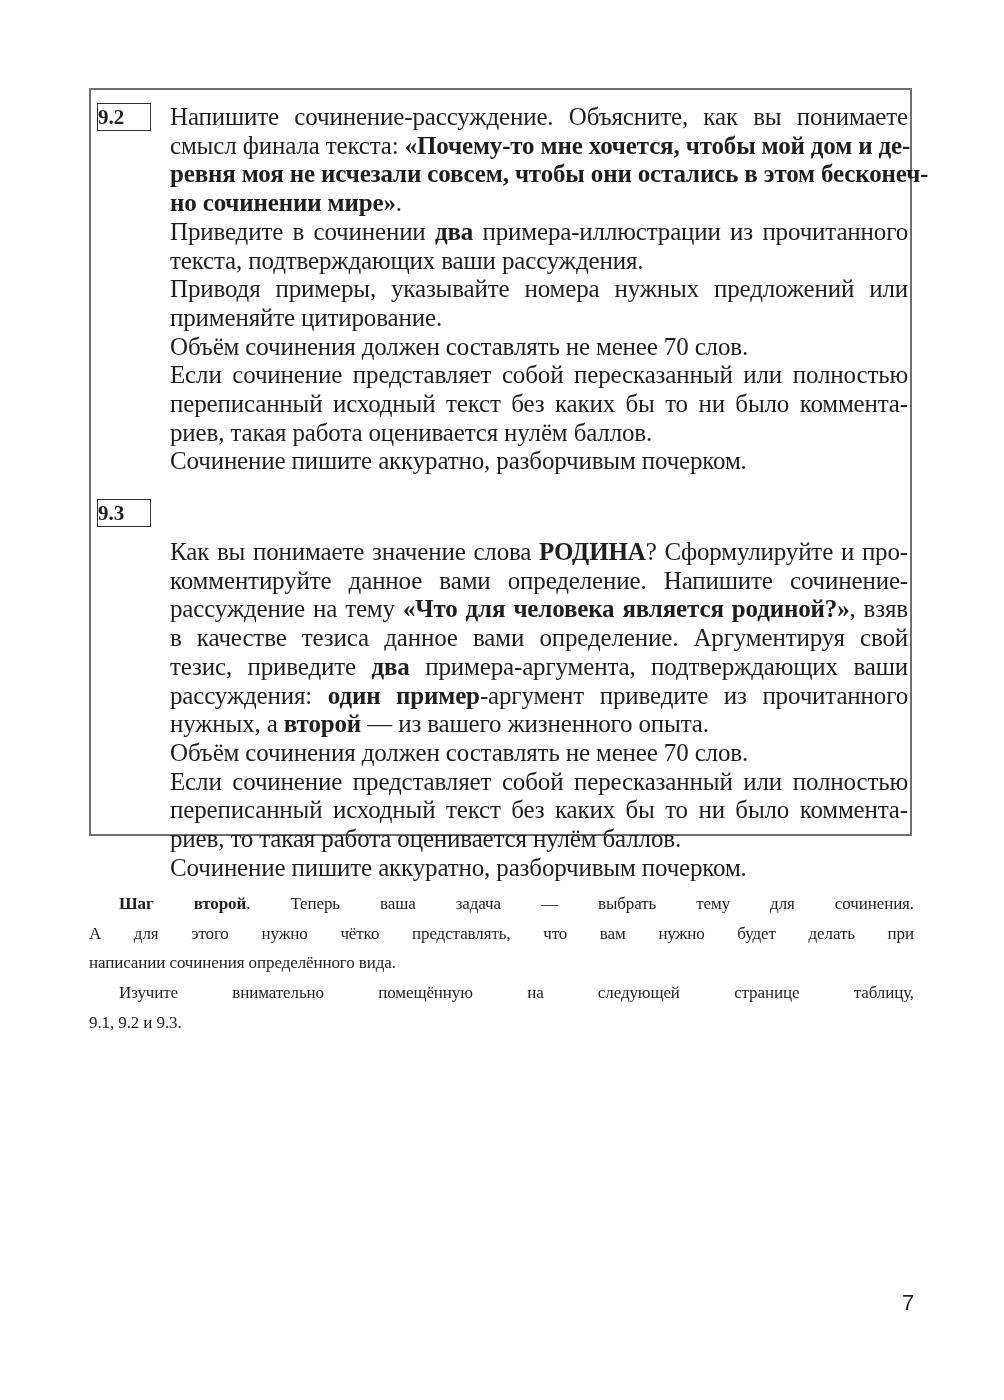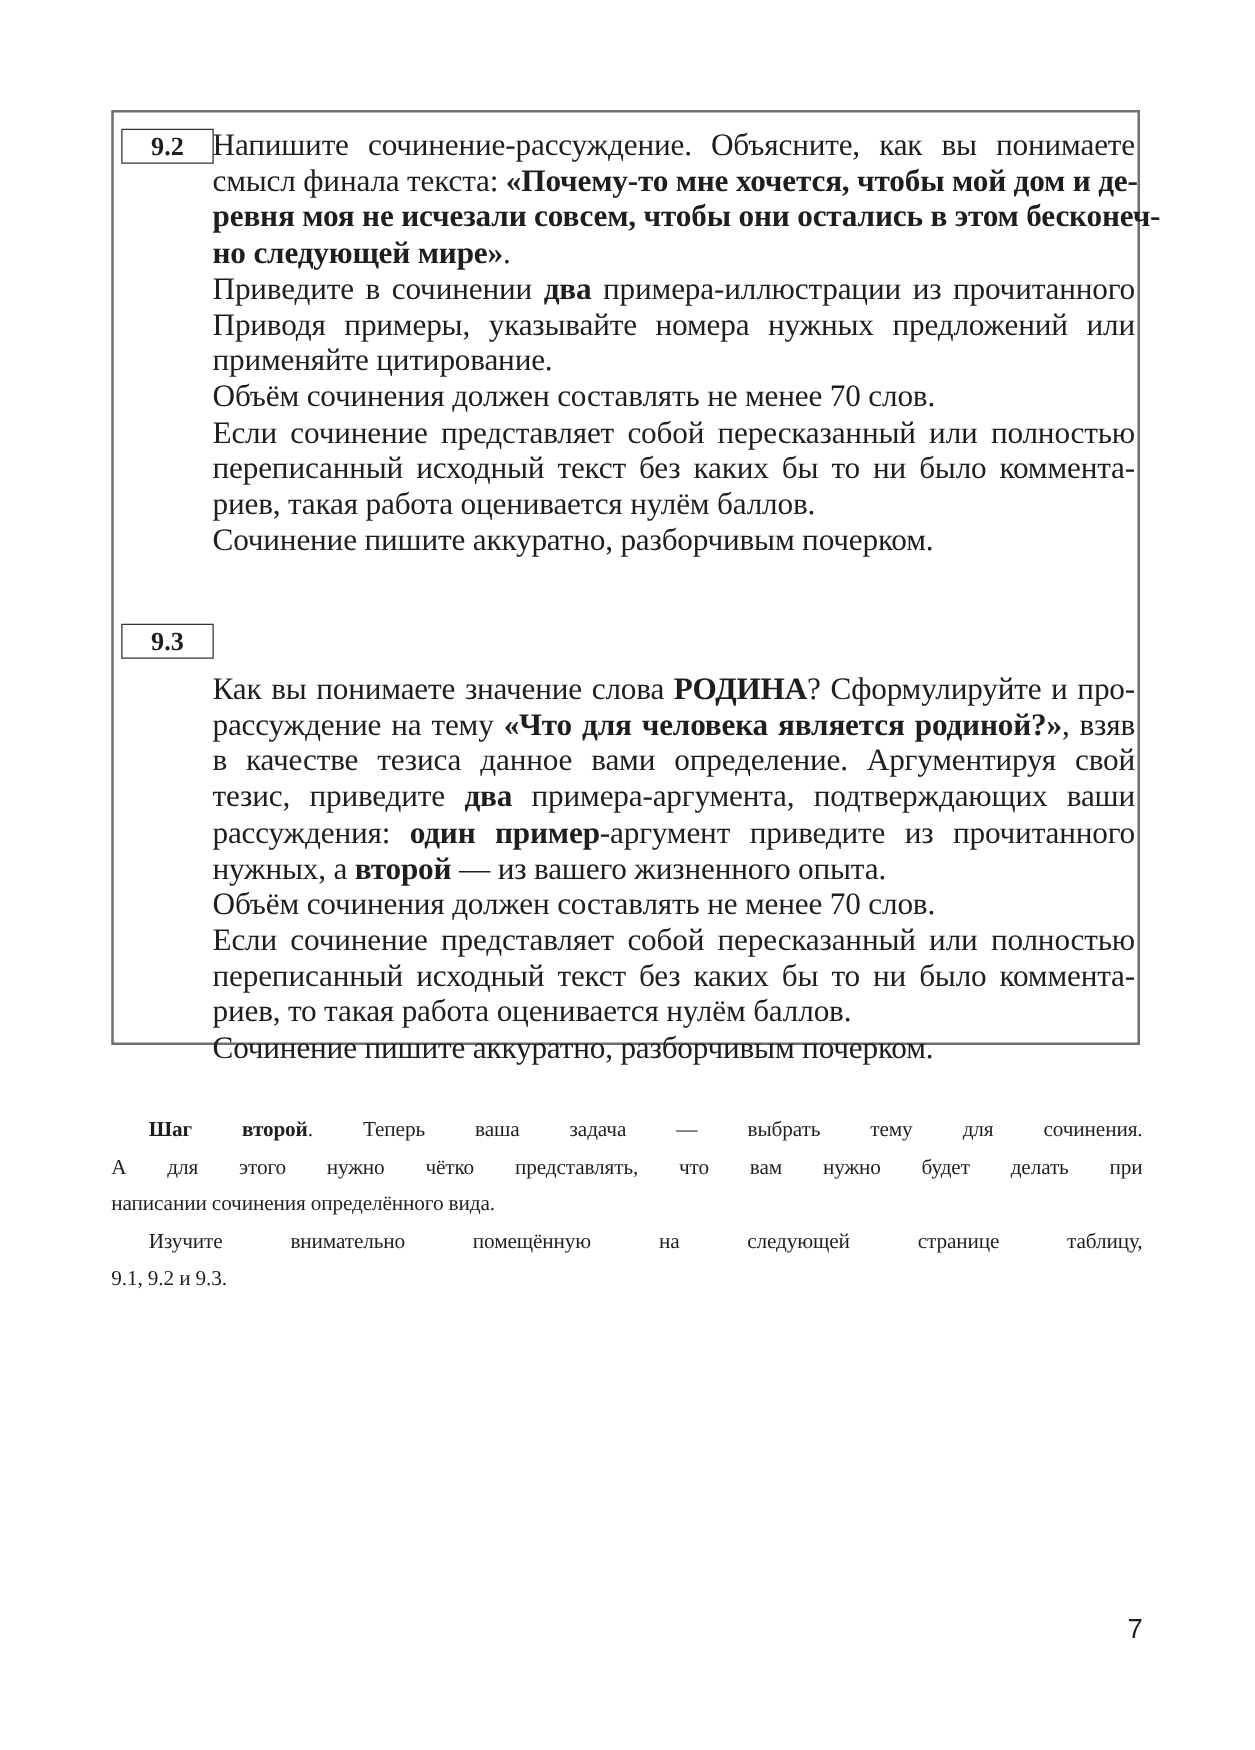--- a/index.html
+++ b/index.html
@@ -9,23 +9,23 @@
     color: #1e1e1e;
   }
   .task-frame {
     position: absolute; left: 89px; top: 88px; width: 823px; height: 748px;
     border: 2px solid #6f6f6f; box-sizing: border-box;
   }
   .task {
     position: absolute; left: 0; right: 0;
   }
   .task-label {
-    position: absolute; left: 6px; width: 74px; height: 28px;
+    position: absolute; left: 6px; width: 54px; height: 28px;
     border: 1.5px solid #333; box-sizing: border-box;
-    font-weight: bold; font-size: 21px; text-align: center; line-height: 26px;
+    font-weight: bold; font-size: 21px; line-height: 26px;
     font-family: "Liberation Serif", serif;
   }
   .task-body {
     position: absolute; left: 79px; width: 738px;
     font-size: 25px; line-height: 28.7px;
     letter-spacing: -0.15px;
   }
   .line { display: block; white-space: nowrap; text-align: justify; text-align-last: justify; }
   .line.last { text-align-last: left; }
   b { font-weight: bold; }
@@ -42,35 +42,37 @@
 </head>
 <body>
 
 <div class="task-frame">
   <div class="task" style="top:13px;">
     <div class="task-label">9.2</div>
     <div class="task-body" id="task-body-0" style="top:0px;">
         <span class="line"><span>Напишите сочинение-рассуждение. Объясните, как вы понимаете</span></span>
         <span class="line"><span>смысл финала текста: </span><b>«Почему-то мне хочется, чтобы мой дом и де-</b></span>
         <span class="line"><b>ревня моя не исчезали совсем, чтобы они остались в этом бесконеч-</b></span>
-        <span class="line last"><b>но следующей мире»</b><span>.</span></span>
+        <span class="line last"><b>но сочинении мире»</b><span>.</span></span>
         <span class="line"><span>Приведите в сочинении </span><b>два</b><span> примера-иллюстрации из прочитанного</span></span>
+        <span class="line last"><span>текста, подтверждающих ваши рассуждения.</span></span>
         <span class="line"><span>Приводя примеры, указывайте номера нужных предложений или</span></span>
         <span class="line last"><span>применяйте цитирование.</span></span>
         <span class="line last"><span>Объём сочинения должен составлять не менее 70 слов.</span></span>
         <span class="line"><span>Если сочинение представляет собой пересказанный или полностью</span></span>
         <span class="line"><span>переписанный исходный текст без каких бы то ни было коммента-</span></span>
         <span class="line last"><span>риев, такая работа оценивается нулём баллов.</span></span>
         <span class="line last"><span>Сочинение пишите аккуратно, разборчивым почерком.</span></span>
       </div>
   </div>
   <div class="task" style="top:409px;">
     <div class="task-label">9.3</div>
     <div class="task-body" id="task-body-1" style="top:-1px;margin-top:40px;">
         <span class="line"><span>Как вы понимаете значение слова </span><b>РОДИНА</b><span>? Сформулируйте и про-</span></span>
+        <span class="line"><span>комментируйте данное вами определение. Напишите сочинение-</span></span>
         <span class="line"><span>рассуждение на тему </span><b>«Что для человека является родиной?»</b><span>, взяв</span></span>
         <span class="line"><span>в качестве тезиса данное вами определение. Аргументируя свой</span></span>
         <span class="line"><span>тезис, приведите </span><b>два</b><span> примера-аргумента, подтверждающих ваши</span></span>
         <span class="line"><span>рассуждения: </span><b>один пример</b><span>-аргумент приведите из прочитанного</span></span>
         <span class="line last"><span>нужных, а </span><b>второй</b><span> — из вашего жизненного опыта.</span></span>
         <span class="line last"><span>Объём сочинения должен составлять не менее 70 слов.</span></span>
         <span class="line"><span>Если сочинение представляет собой пересказанный или полностью</span></span>
         <span class="line"><span>переписанный исходный текст без каких бы то ни было коммента-</span></span>
         <span class="line last"><span>риев, то такая работа оценивается нулём баллов.</span></span>
         <span class="line last"><span>Сочинение пишите аккуратно, разборчивым почерком.</span></span>

